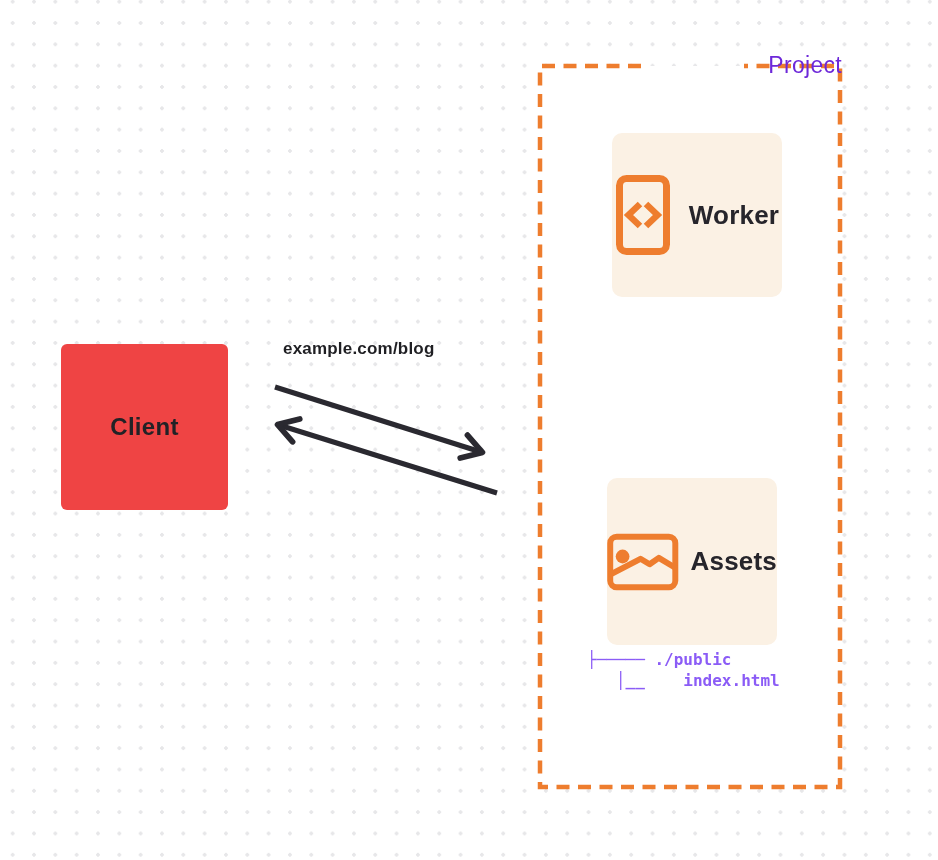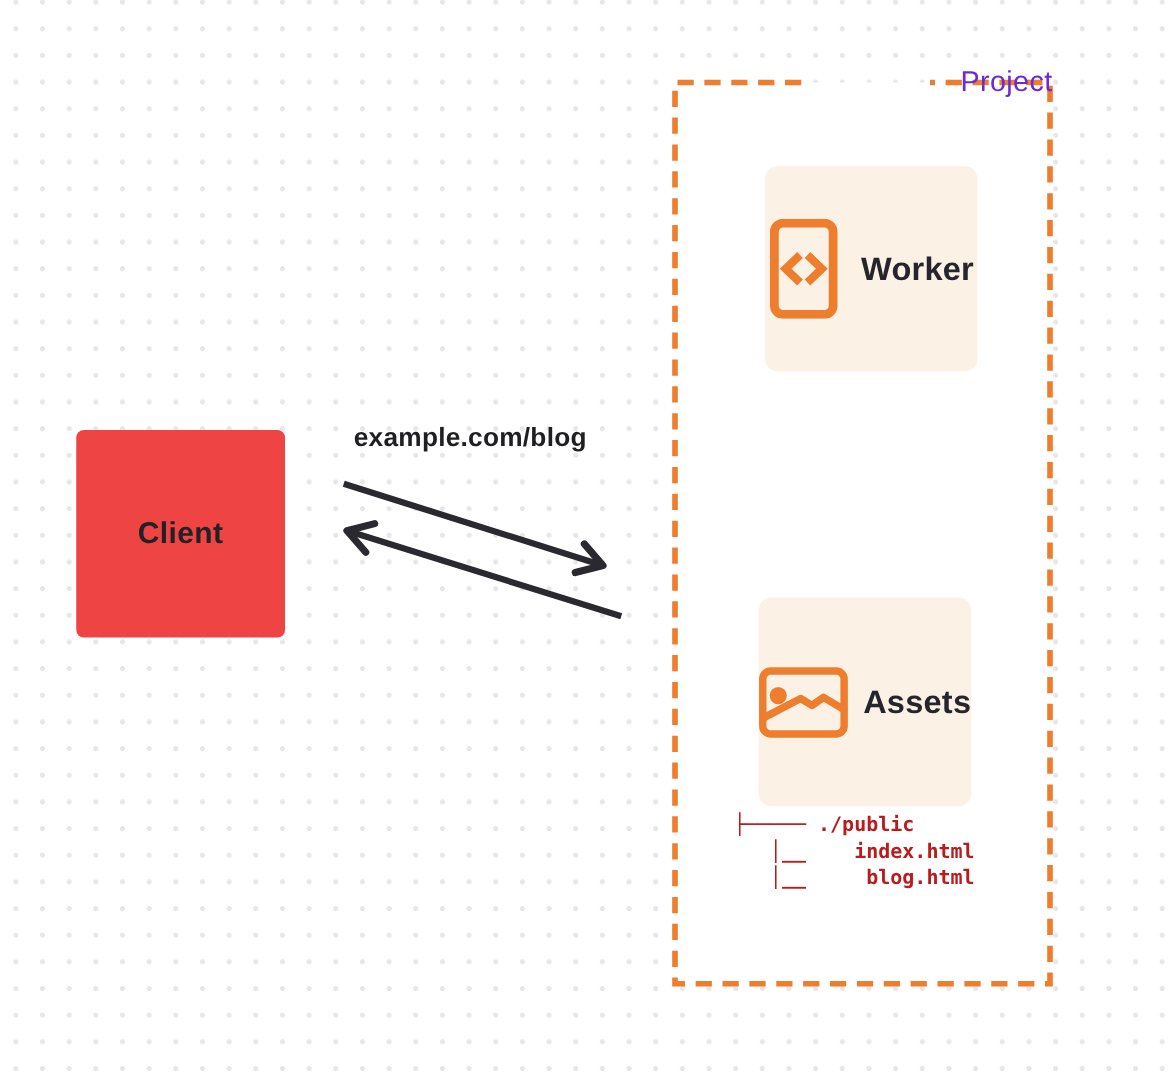--- a/index.html
+++ b/index.html
@@ -38,21 +38,21 @@
     font-size: 24px;
     font-weight: 700;
     color: #222226;
     letter-spacing: 0.3px;
   }
   
   .request-label {
     position: absolute;
     left: 283px;
     top: 339px;
-    font-size: 21px;
+    font-size: 17px;
     font-weight: 700;
     color: #1f1f23;
     letter-spacing: 0.2px;
   }
   
   .project-fill {
     position: absolute;
     left: 540px;
     top: 66px;
     width: 300px;
@@ -103,21 +103,21 @@
   
   .tree {
     position: absolute;
     left: 587px;
     top: 649px;
     margin: 0;
     font-family: "DejaVu Sans Mono", monospace;
     font-size: 16px;
     line-height: 21px;
     font-weight: 700;
-    color: #b91c1c;
+    color: #8b5cf6;
     white-space: pre;
   }
   
   .overlay {
     position: absolute;
     left: 0;
     top: 0;
     pointer-events: none;
   }
 </style>
@@ -161,15 +161,15 @@
 
   <div class="card assets">
     <svg width="78" height="62" viewBox="0 0 78 62">
       <rect x="3.5" y="3.5" width="71" height="55" rx="7" fill="none" stroke="#ee7d2e" stroke-width="6.5"></rect>
       <circle cx="17" cy="25" r="7.5" fill="#ee7d2e"></circle>
       <polyline points="5,44 36.5,27.5 46.5,33.5 56.5,26.5 74,37" fill="none" stroke="#ee7d2e" stroke-width="6.5" stroke-linecap="round" stroke-linejoin="round"></polyline>
     </svg>
     <div class="label">Assets</div>
   </div>
 
-  <pre class="tree"><div>├───── ./public</div><div>   │__    index.html</div><div>   │__     blog.html</div></pre>
+  <pre class="tree"><div>├───── ./public</div><div>   │__    index.html</div></pre>
 
 </div>
 
 </body></html>

